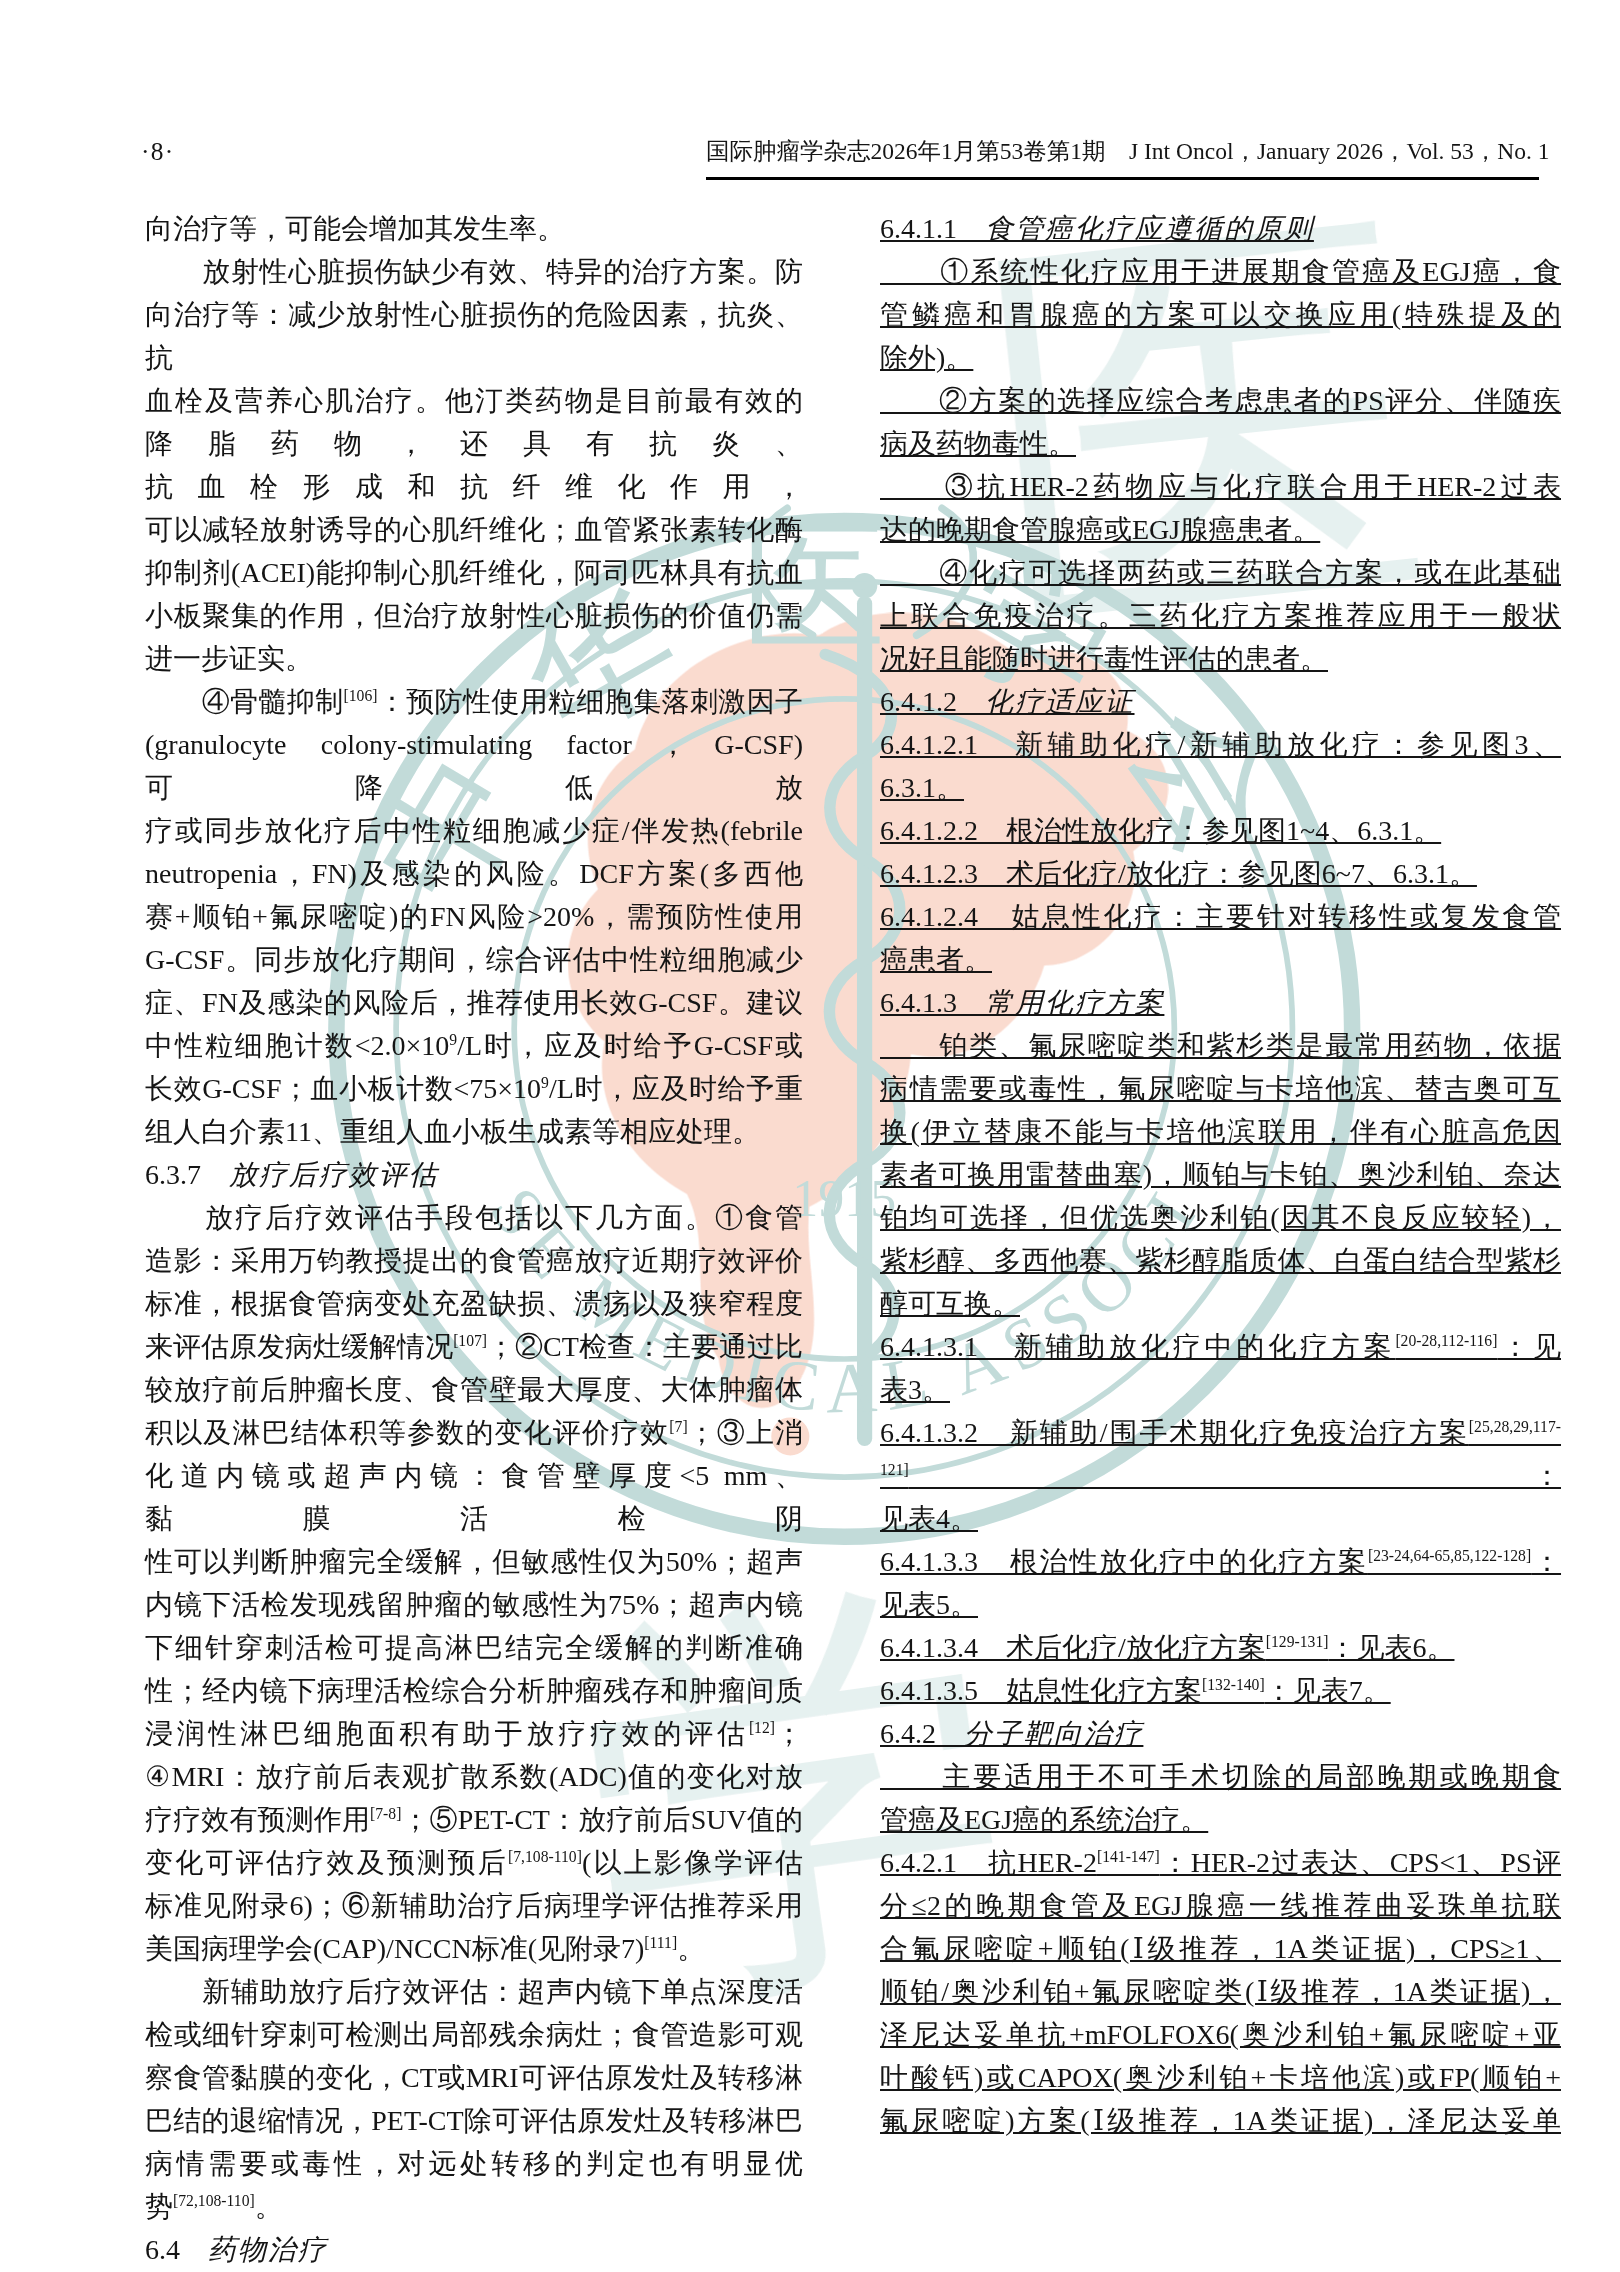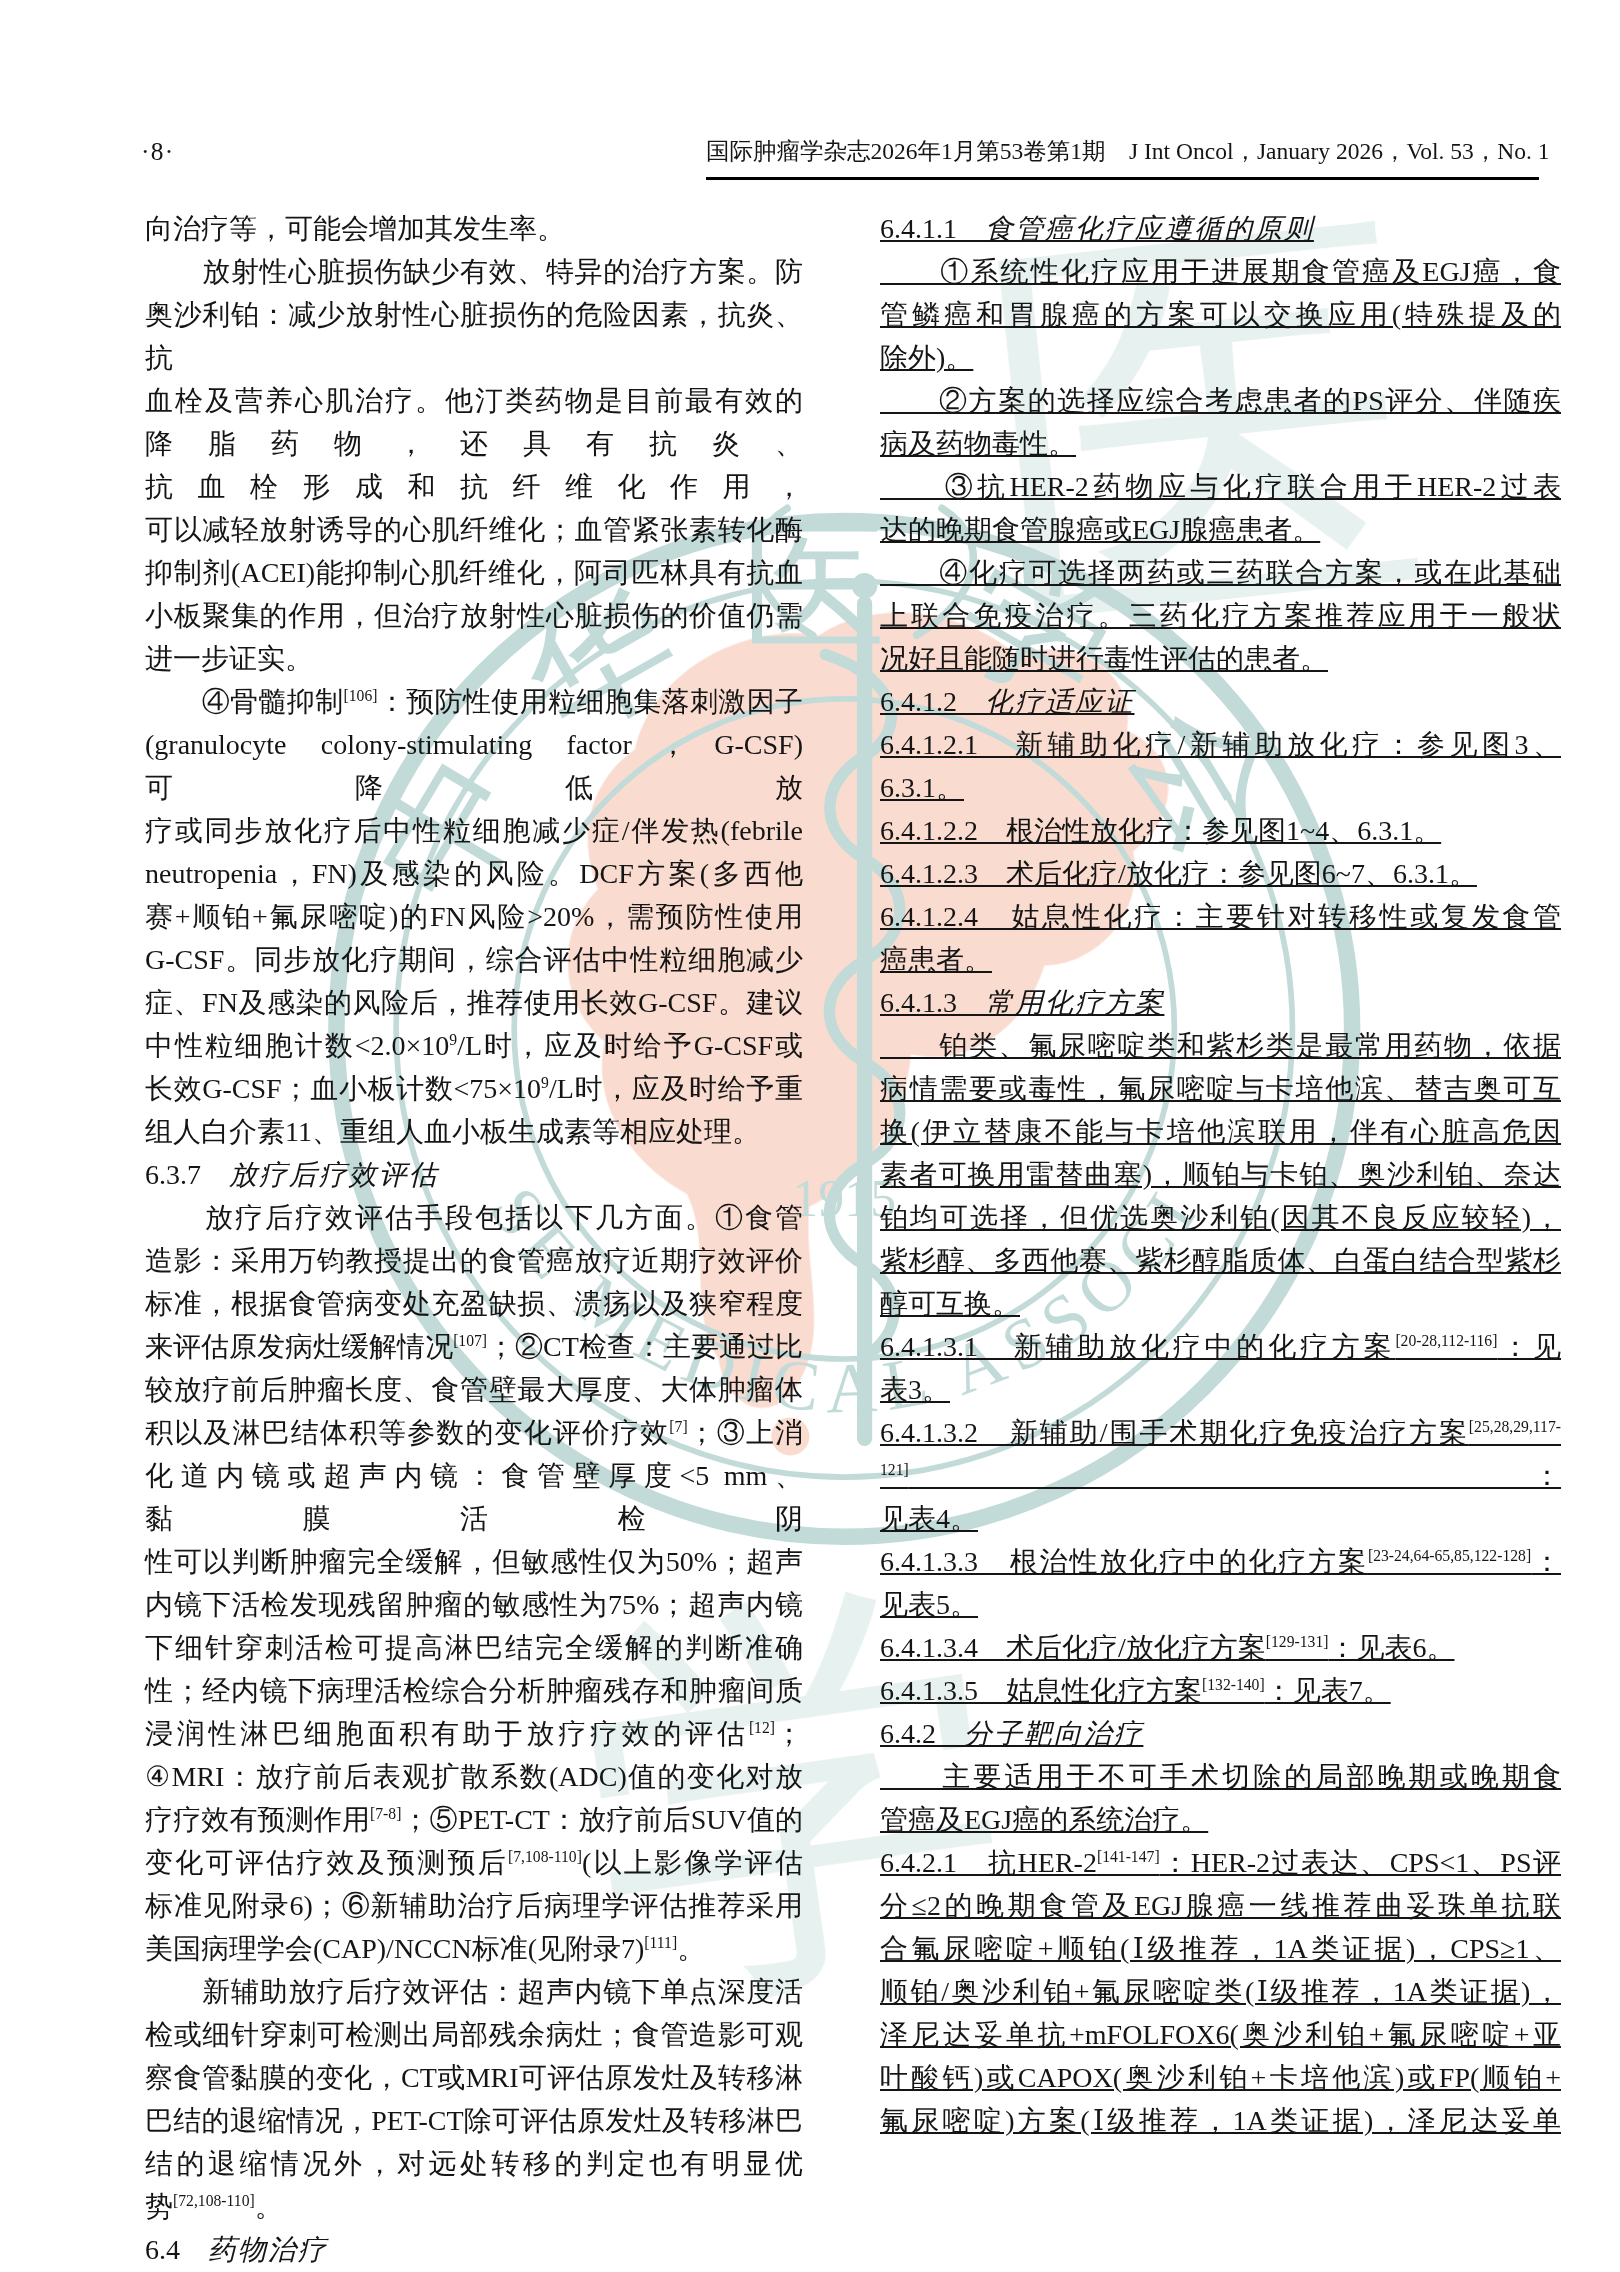--- a/index.html
+++ b/index.html
@@ -82,21 +82,21 @@
     </g>
   </svg>
 
   <div class="pageno">·8·</div>
   <div class="journal">国际肿瘤学杂志2026年1月第53卷第1期　J Int Oncol，January 2026，Vol. 53，No. 1</div>
   <div class="rule"></div>
 
   <div class="col col-left">
       <div class="line">向治疗等，可能会增加其发生率。</div>
       <div class="line fill">　　放射性心脏损伤缺少有效、特异的治疗方案。防</div>
-      <div class="line fill">奥沙利铂：减少放射性心脏损伤的危险因素，抗炎、抗</div>
+      <div class="line fill">向治疗等：减少放射性心脏损伤的危险因素，抗炎、抗</div>
       <div class="line fill">血栓及营养心肌治疗。他汀类药物是目前最有效的</div>
       <div class="line fill">降脂药物，还具有抗炎、抗血栓形成和抗纤维化作用，</div>
       <div class="line fill">可以减轻放射诱导的心肌纤维化；血管紧张素转化酶</div>
       <div class="line fill">抑制剂(ACEI)能抑制心肌纤维化，阿司匹林具有抗血</div>
       <div class="line fill">小板聚集的作用，但治疗放射性心脏损伤的价值仍需</div>
       <div class="line">进一步证实。</div>
       <div class="line fill">　　④骨髓抑制<sup>[106]</sup>：预防性使用粒细胞集落刺激因子</div>
       <div class="line fill">(granulocyte colony-stimulating factor，G-CSF)可降低放</div>
       <div class="line fill">疗或同步放化疗后中性粒细胞减少症/伴发热(febrile</div>
       <div class="line fill">neutropenia，FN)及感染的风险。DCF方案(多西他</div>
@@ -121,21 +121,21 @@
       <div class="line fill">浸润性淋巴细胞面积有助于放疗疗效的评估<sup>[12]</sup>；</div>
       <div class="line fill">④MRI：放疗前后表观扩散系数(ADC)值的变化对放</div>
       <div class="line fill">疗疗效有预测作用<sup>[7-8]</sup>；⑤PET-CT：放疗前后SUV值的</div>
       <div class="line fill">变化可评估疗效及预测预后<sup>[7,108-110]</sup>(以上影像学评估</div>
       <div class="line fill">标准见附录6)；⑥新辅助治疗后病理学评估推荐采用</div>
       <div class="line">美国病理学会(CAP)/NCCN标准(见附录7)<sup>[111]</sup>。</div>
       <div class="line fill">　　新辅助放疗后疗效评估：超声内镜下单点深度活</div>
       <div class="line fill">检或细针穿刺可检测出局部残余病灶；食管造影可观</div>
       <div class="line fill">察食管黏膜的变化，CT或MRI可评估原发灶及转移淋</div>
       <div class="line fill">巴结的退缩情况，PET-CT除可评估原发灶及转移淋巴</div>
-      <div class="line fill">结的退缩情况外，对远处转移的判定也有明显优</div>
+      <div class="line fill">病情需要或毒性，对远处转移的判定也有明显优</div>
       <div class="line">势<sup>[72,108-110]</sup>。</div>
       <div class="line">6.4　<i>药物治疗</i></div>
       <div class="line">6.4.1　</div>
     </div>
   <div class="col col-right">
       <div class="line">6.4.1.1　<i>食管癌化疗应遵循的原则</i></div>
       <div class="line fill">　　①系统性化疗应用于进展期食管癌及EGJ癌，食</div>
       <div class="line fill">管鳞癌和胃腺癌的方案可以交换应用(特殊提及的</div>
       <div class="line">除外)。</div>
       <div class="line fill">　　②方案的选择应综合考虑患者的PS评分、伴随疾</div>

